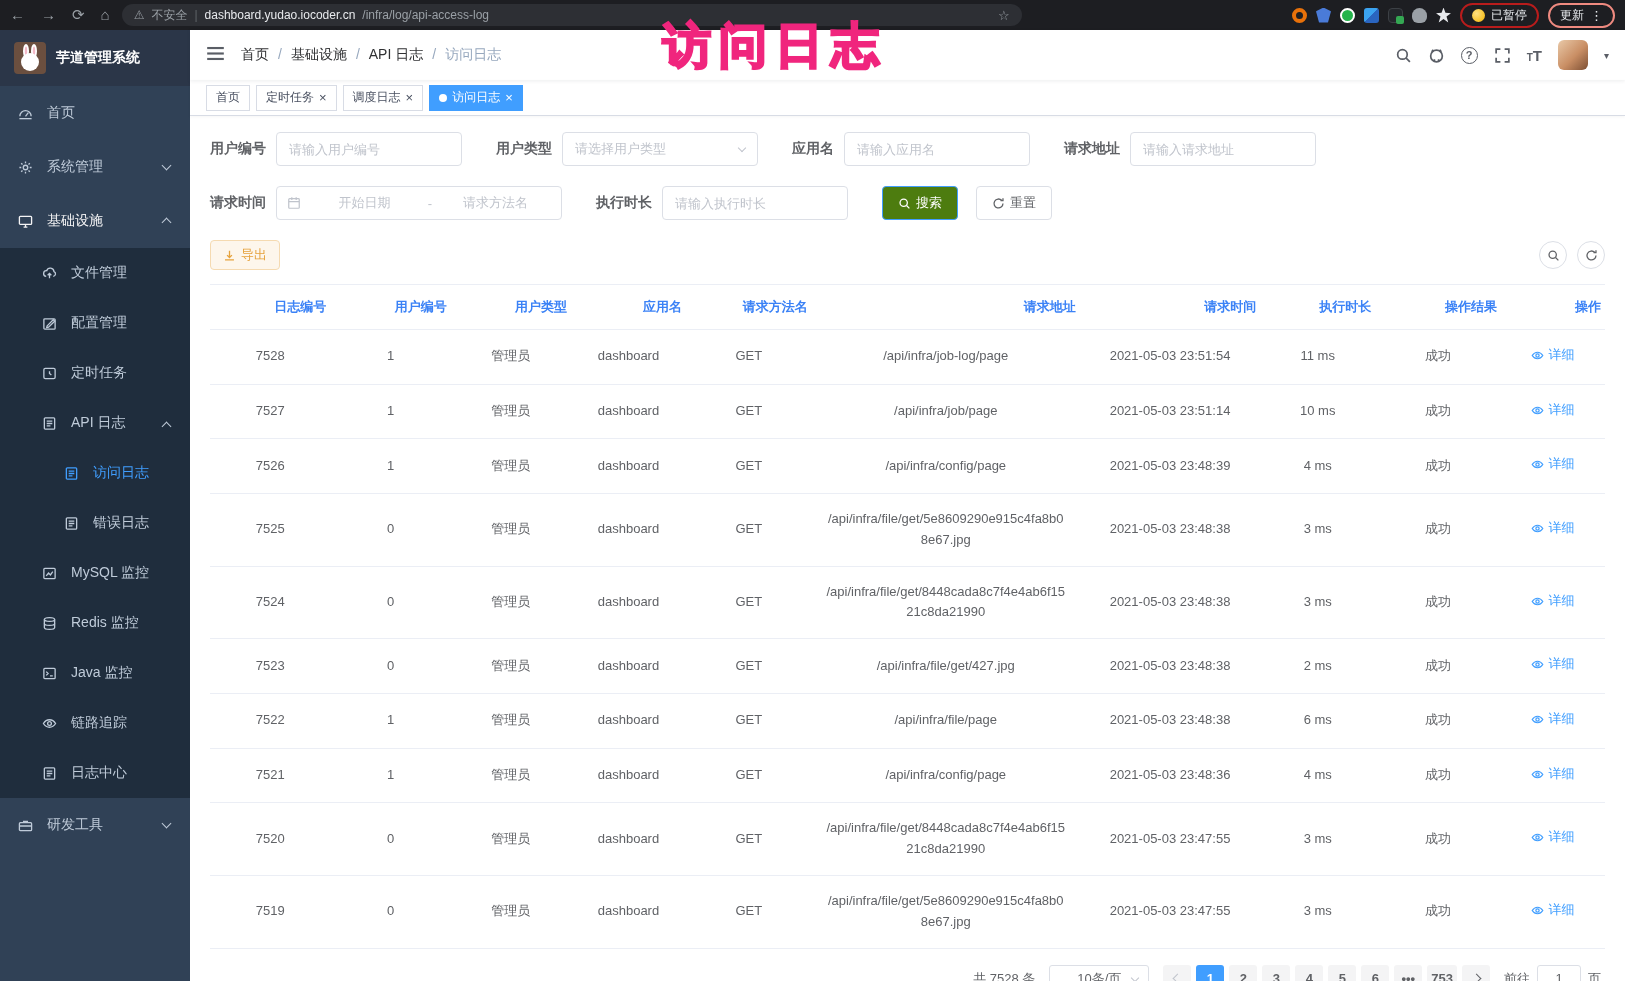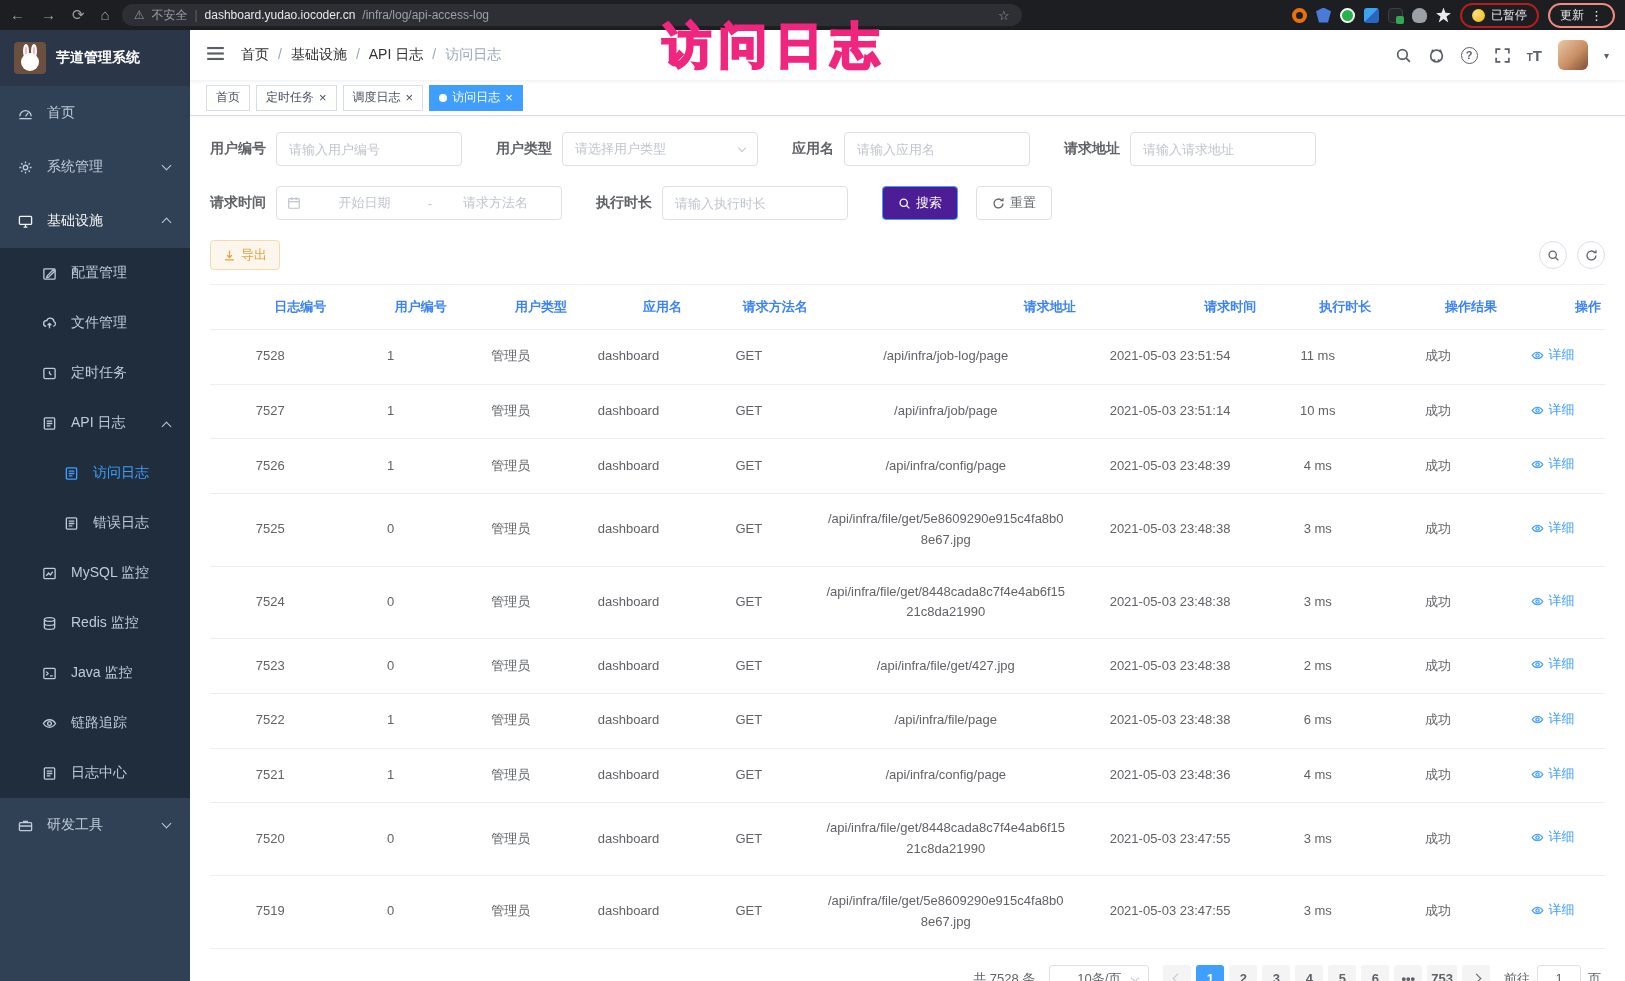--- a/index.html
+++ b/index.html
@@ -101,21 +101,21 @@
   .sel .chev2 { width:6px; height:6px; border-right:1.4px solid #c0c4cc; border-bottom:1.4px solid #c0c4cc;
     transform:rotate(45deg); position:absolute; right:12px; top:12px; }
   .range { width:286px; height:34px; border:1px solid #dcdfe6; border-radius:4px;
     display:flex; align-items:center; gap:8px; padding:0 10px; font-size:13px; color:#c0c4cc; }
   .range svg { width:14px; height:14px; stroke:#c0c4cc; fill:none; stroke-width:1.4; }
   .range .rtext { flex:1; text-align:center; }
   .btn { height:34px; border-radius:4px; font-size:13px; display:inline-flex;
     align-items:center; gap:5px; padding:0 15px; cursor:pointer; border:1px solid #dcdfe6;
     background:#fff; color:#606266; font-family:inherit; }
   .btn svg { width:13px; height:13px; stroke:currentColor; fill:none; stroke-width:1.6; }
-  .btn.primary { background:#4c1d95; border-color:#409eff; color:#fff; }
+  .btn.primary { background:#4d7c0f; border-color:#409eff; color:#fff; }
   .btn.warn-plain { background:#fdf6ec; border-color:#f5dab1; color:#e6a23c; height:30px; padding:0 12px; }
 
   .toolbar-row { display:flex; align-items:center; margin:0 0 14px 0; }
   .tool-circles { margin-left:auto; display:flex; gap:10px; }
   .circle-btn { width:28px; height:28px; border:1px solid #dcdfe6; border-radius:50%;
     display:flex; align-items:center; justify-content:center; cursor:pointer; }
   .circle-btn svg { width:13px; height:13px; stroke:#606266; fill:none; stroke-width:1.6; }
 
   
   table { width:100%; border-collapse:collapse; table-layout:fixed; font-size:13px; color:#606266; }
@@ -225,31 +225,31 @@
           <svg viewBox="0 0 16 16">
               <rect x="1.5" y="2.5" width="13" height="8.5" rx="1"></rect>
               <path d="M6 14h4M8 11v3"></path>
             </svg>
           <span>基础设施</span>
           <i class="chev up"></i>
         </div>
         <div class="submenu">
           <div class="mi">
             <svg viewBox="0 0 16 16">
+                <path d="M4.5 11A3 3 0 0 1 5 5a4 4 0 0 1 7.8 1A2.6 2.6 0 0 1 12 11"></path>
+                <path d="M8 13V8M6 9.8 8 8l2 1.8"></path>
+              </svg>
+            <span>文件管理</span>
+          </div>
+          <div class="mi">
+            <svg viewBox="0 0 16 16">
                 <rect x="2" y="3" width="12" height="11" rx="1"></rect>
                 <path d="M5.5 10.5 12 4l1.5 1.5L7 12l-2 .5z"></path>
               </svg>
             <span>配置管理</span>
-          </div>
-          <div class="mi">
-            <svg viewBox="0 0 16 16">
-                <path d="M4.5 11A3 3 0 0 1 5 5a4 4 0 0 1 7.8 1A2.6 2.6 0 0 1 12 11"></path>
-                <path d="M8 13V8M6 9.8 8 8l2 1.8"></path>
-              </svg>
-            <span>文件管理</span>
           </div>
           <div class="mi">
             <svg viewBox="0 0 16 16">
                 <rect x="2" y="2.5" width="12" height="11" rx="1.5"></rect>
                 <path d="M8 5.5V8l2 1.5"></path>
               </svg>
             <span>定时任务</span>
           </div>
           <div class="mi">
             <svg viewBox="0 0 16 16">

